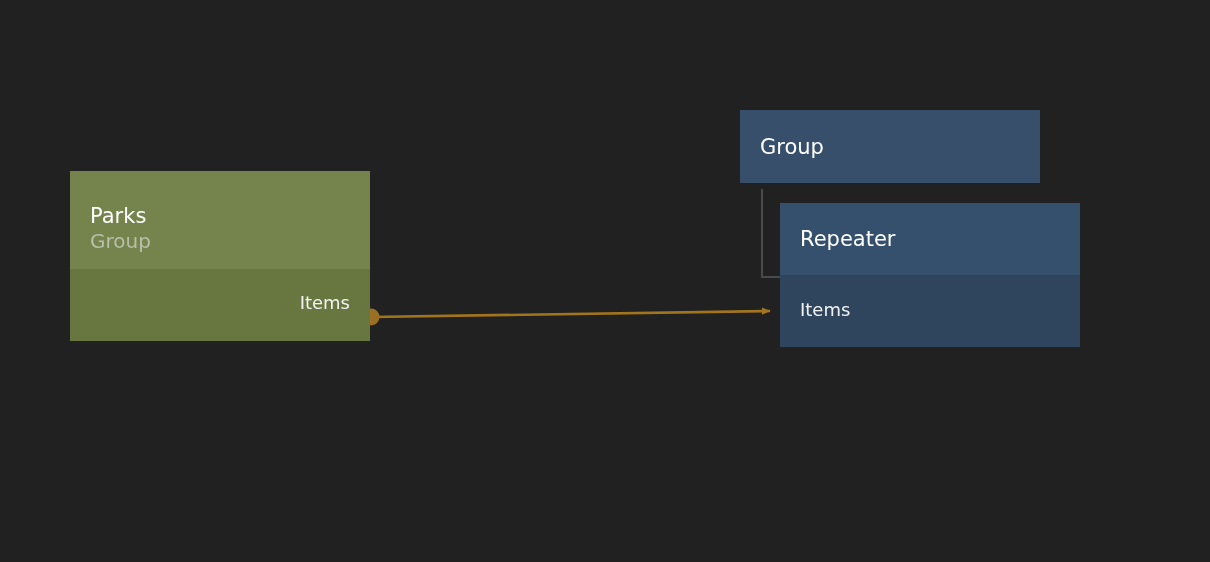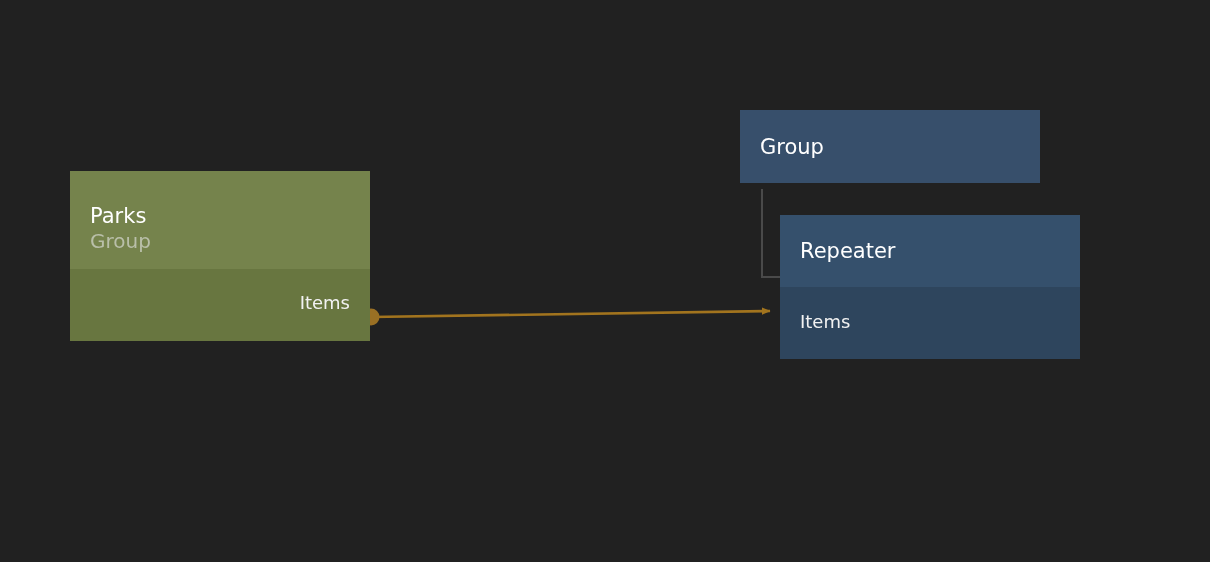--- a/index.html
+++ b/index.html
@@ -105,21 +105,20 @@
   #node-repeater {
     left: 780px;
     top: 203px;
     width: 300px;
     height: 144px;
   }
   #node-repeater .node-header {
     height: 72px;
     background: #35506C;
     padding: 0 16px 0 20px;
-    margin-top: 12px;
   }
   #node-repeater .node-body {
     height: 72px;
     background: #2E455D;
   }
   #node-repeater .port-row-in {
     left: 20px;
     top: 24px;
   }
 

